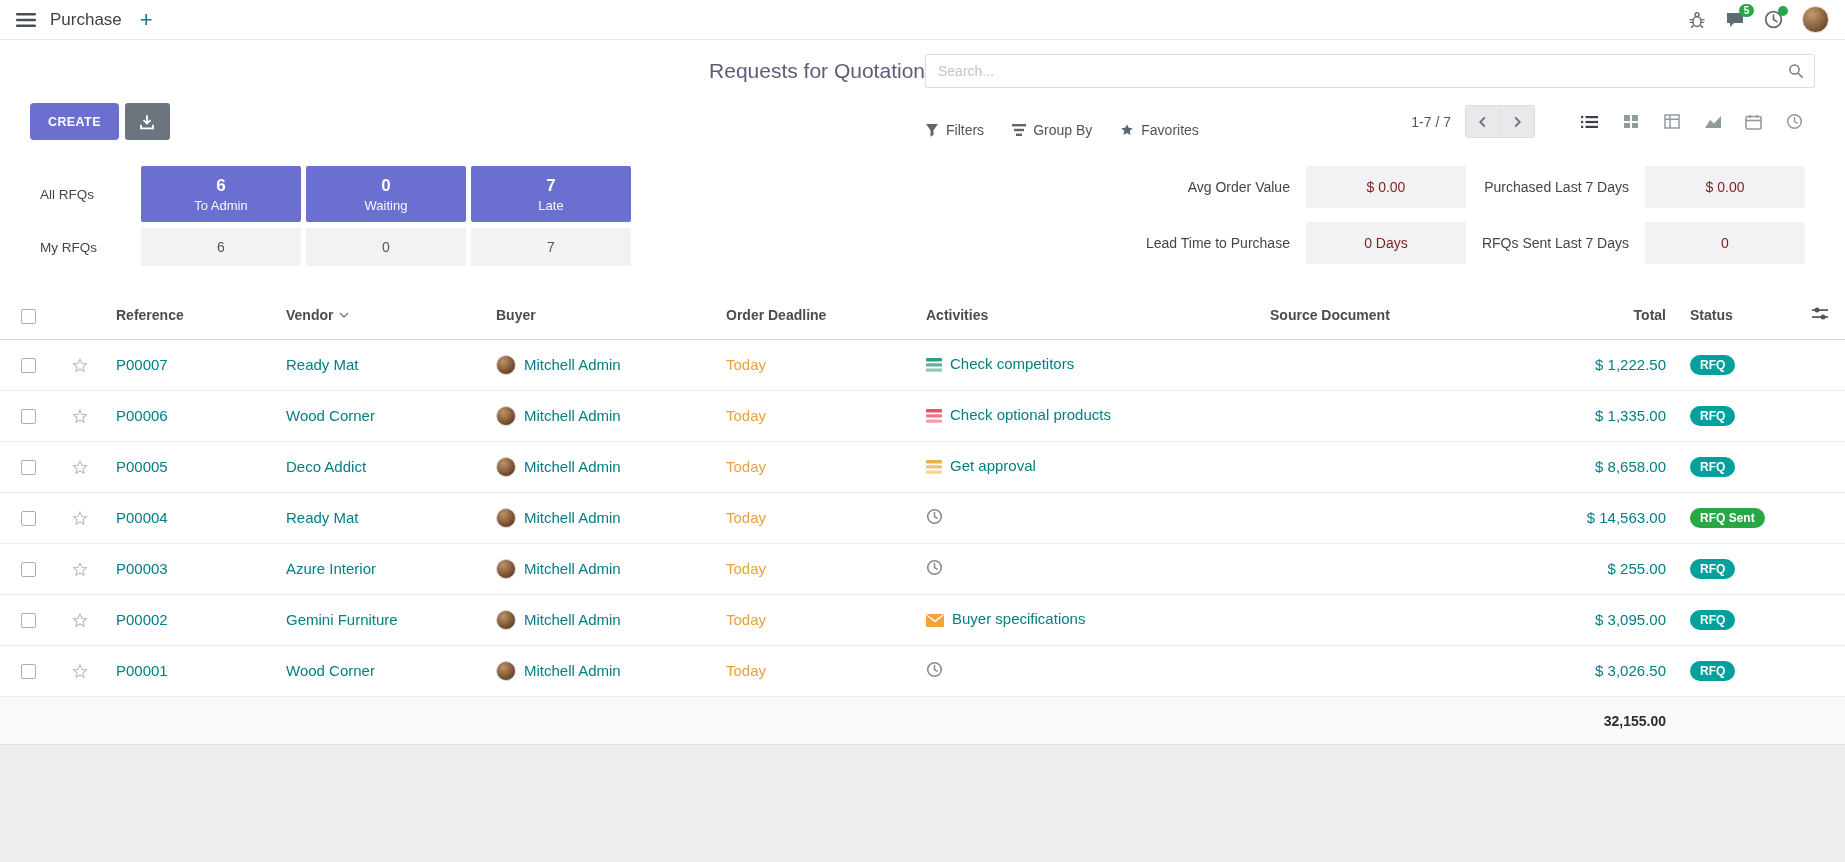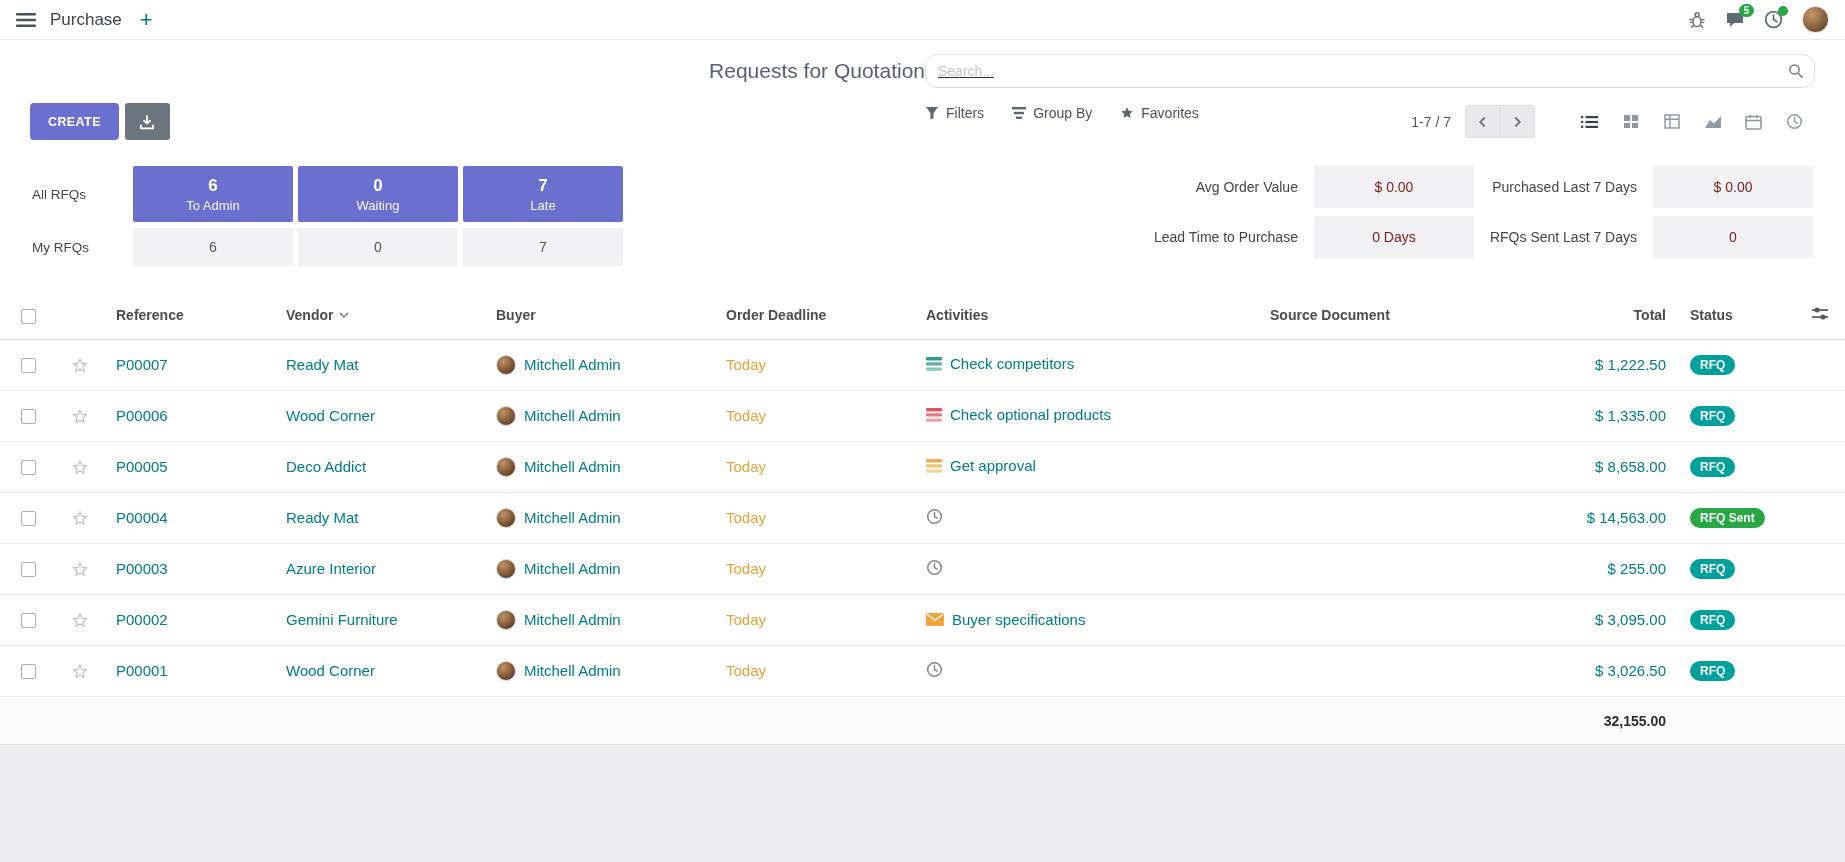--- a/index.html
+++ b/index.html
@@ -35,53 +35,53 @@
   .content { background: #fff; flex: 0 0 auto; }
   .bottom-fill { flex: 1 1 auto; background: #eeeef1; }
 
   
   .control-panel {
     padding: 14px 30px 4px;
     display: grid; grid-template-columns: 1fr 890px; grid-template-rows: auto auto;
     row-gap: 15px; align-items: center;
   }
   .page-title { font-size: 21px; color: #5b5e79; text-align: right; }
-  .searchbox { height: 34px; border: 1px solid #dddde4; border-radius: 12px; background: #fff;
-    display: flex; align-items: center; padding: 2px 10px; text-decoration: underline; }
+  .searchbox { height: 34px; border: 1px solid #dddde4; border-radius: 2px; background: #fff;
+    display: flex; align-items: center; padding: 2px 10px; }
   .searchbox input { border: none; outline: none; flex: 1; font-size: 14px; font-family: inherit; color: #333; background: transparent; }
   .searchbox input::placeholder { color: #c3c3cc; }
   .cp-buttons { display: flex; gap: 6px; align-items: center; }
   .btn-create { background: #6b6fd0; color: #fff; border: none; border-radius: 4px; height: 37px;
     padding: 0 18px; font-size: 12.5px; font-weight: 700; letter-spacing: .4px; font-family: inherit; cursor: pointer; }
   .btn-export { background: #6c757d; border: none; border-radius: 3px; height: 37px; width: 45px;
     display: flex; align-items: center; justify-content: center; cursor: pointer; }
-  .cp-right2 { display: flex; align-items: flex-start; }
+  .cp-right2 { display: flex; align-items: flex-end; }
   .search-tools { display: flex; align-items: center; gap: 28px; }
   .tool { display: flex; align-items: center; gap: 7px; font-size: 14px; color: #4c535b; cursor: pointer; }
   .pager-zone { margin-left: auto; display: flex; align-items: center; gap: 14px; }
   .pager-text { font-size: 14px; color: #555; }
   .pager-btns { display: flex; }
   .pager-btn { width: 35px; height: 33px; background: #e9e9ec; border: 1px solid #dcdce1;
     display: flex; align-items: center; justify-content: center; cursor: pointer; }
   .pager-btn.prev { border-radius: 3px 0 0 3px; }
   .pager-btn.next { border-radius: 0 3px 3px 0; border-left: none; }
   .view-switcher { display: flex; margin-left: 20px; }
   .vs-btn { width: 41px; height: 33px; display: flex; align-items: center; justify-content: center; cursor: pointer; }
 
   
-  .dashboard { display: flex; justify-content: space-between; align-items: flex-start; padding: 22px 32px 0; }
+  .dashboard { display: flex; justify-content: space-between; align-items: flex-start; padding: 22px 40px 0; }
   .dash-left { display: grid; grid-template-columns: 96px 160px 160px 160px; gap: 6px 5px; align-items: center; }
   .dash-row-label { font-size: 13.5px; color: #454545; }
   .dash-card { background: #6b6fd0; color: #fff; border-radius: 2px; height: 56px;
     display: flex; flex-direction: column; align-items: center; justify-content: center; cursor: pointer; }
   .dash-card .num { font-size: 17px; font-weight: 700; line-height: 1.3; }
   .dash-card .lbl { font-size: 13px; opacity: .95; }
   .dash-cell { background: #f2f2f4; height: 38px; display: flex; align-items: center; justify-content: center;
     font-size: 14px; color: #555; cursor: pointer; }
-  .kpis { display: grid; grid-template-columns: auto 160px auto 160px; gap: 8px 16px; align-items: center; }
+  .kpis { display: grid; grid-template-columns: auto 160px auto 160px; gap: 14px 16px; align-items: center; }
   .kpi-label { font-size: 14px; color: #454545; text-align: right; }
   .kpi-value { background: #f2f2f4; height: 42px; display: flex; align-items: center; justify-content: center;
     font-size: 14px; color: #7f1d1d; cursor: pointer; }
 
   
   .table-zone { margin-top: 26px; }
   table.rfq { width: 100%; border-collapse: collapse; table-layout: fixed; font-size: 15px; }
   th { font-weight: 700; color: #4c4c4c; font-size: 14px; text-align: left;
     padding: 0 12px; height: 47px; border-bottom: 1px solid #d8d8d8; cursor: pointer; white-space: nowrap; }
   td { padding: 0 12px; height: 51px; border-bottom: 1px solid #ebebee; white-space: nowrap; overflow: hidden; }
@@ -89,21 +89,21 @@
   th.col-total, td.col-total { text-align: right; }
   th.col-gear { text-align: center; }
   input[type="checkbox"] { width: 15px; height: 15px; appearance: none; border: 1px solid #adadb8;
     border-radius: 2px; background: #fff; cursor: pointer; vertical-align: middle; margin: 0; }
   .star-icon { display: inline-flex; cursor: pointer; vertical-align: middle; }
   .hdr-flex { display: inline-flex; align-items: center; gap: 6px; }
   .buyer { display: flex; align-items: center; gap: 8px; }
   .mini-avatar { width: 20px; height: 20px; border-radius: 50%; flex: 0 0 auto;
     background: radial-gradient(circle at 35% 30%, #c09264, #654327 75%); border: 1px solid #ddd; }
   .deadline { color: #e8a23d; }
-  .activity-wrap { display: inline-flex; align-items: center; gap: 8px; cursor: pointer; }
+  .activity-wrap { display: inline-flex; align-items: flex-end; gap: 8px; cursor: pointer; }
   .act-label { color: #017e84; }
   .amount { color: #017e84; }
   .badge { display: inline-block; padding: 3px 10px; border-radius: 11px; color: #fff;
     font-size: 12px; font-weight: 700; }
   .total-row td { border-top: 1px solid #d4d4d8; border-bottom: 1px solid #e0e0e4; background: #fafafb; height: 48px; }
   .grand-total { font-weight: 700; color: #2d2d2d; font-size: 14px; }
 </style>
 </head>
 <body>
 

